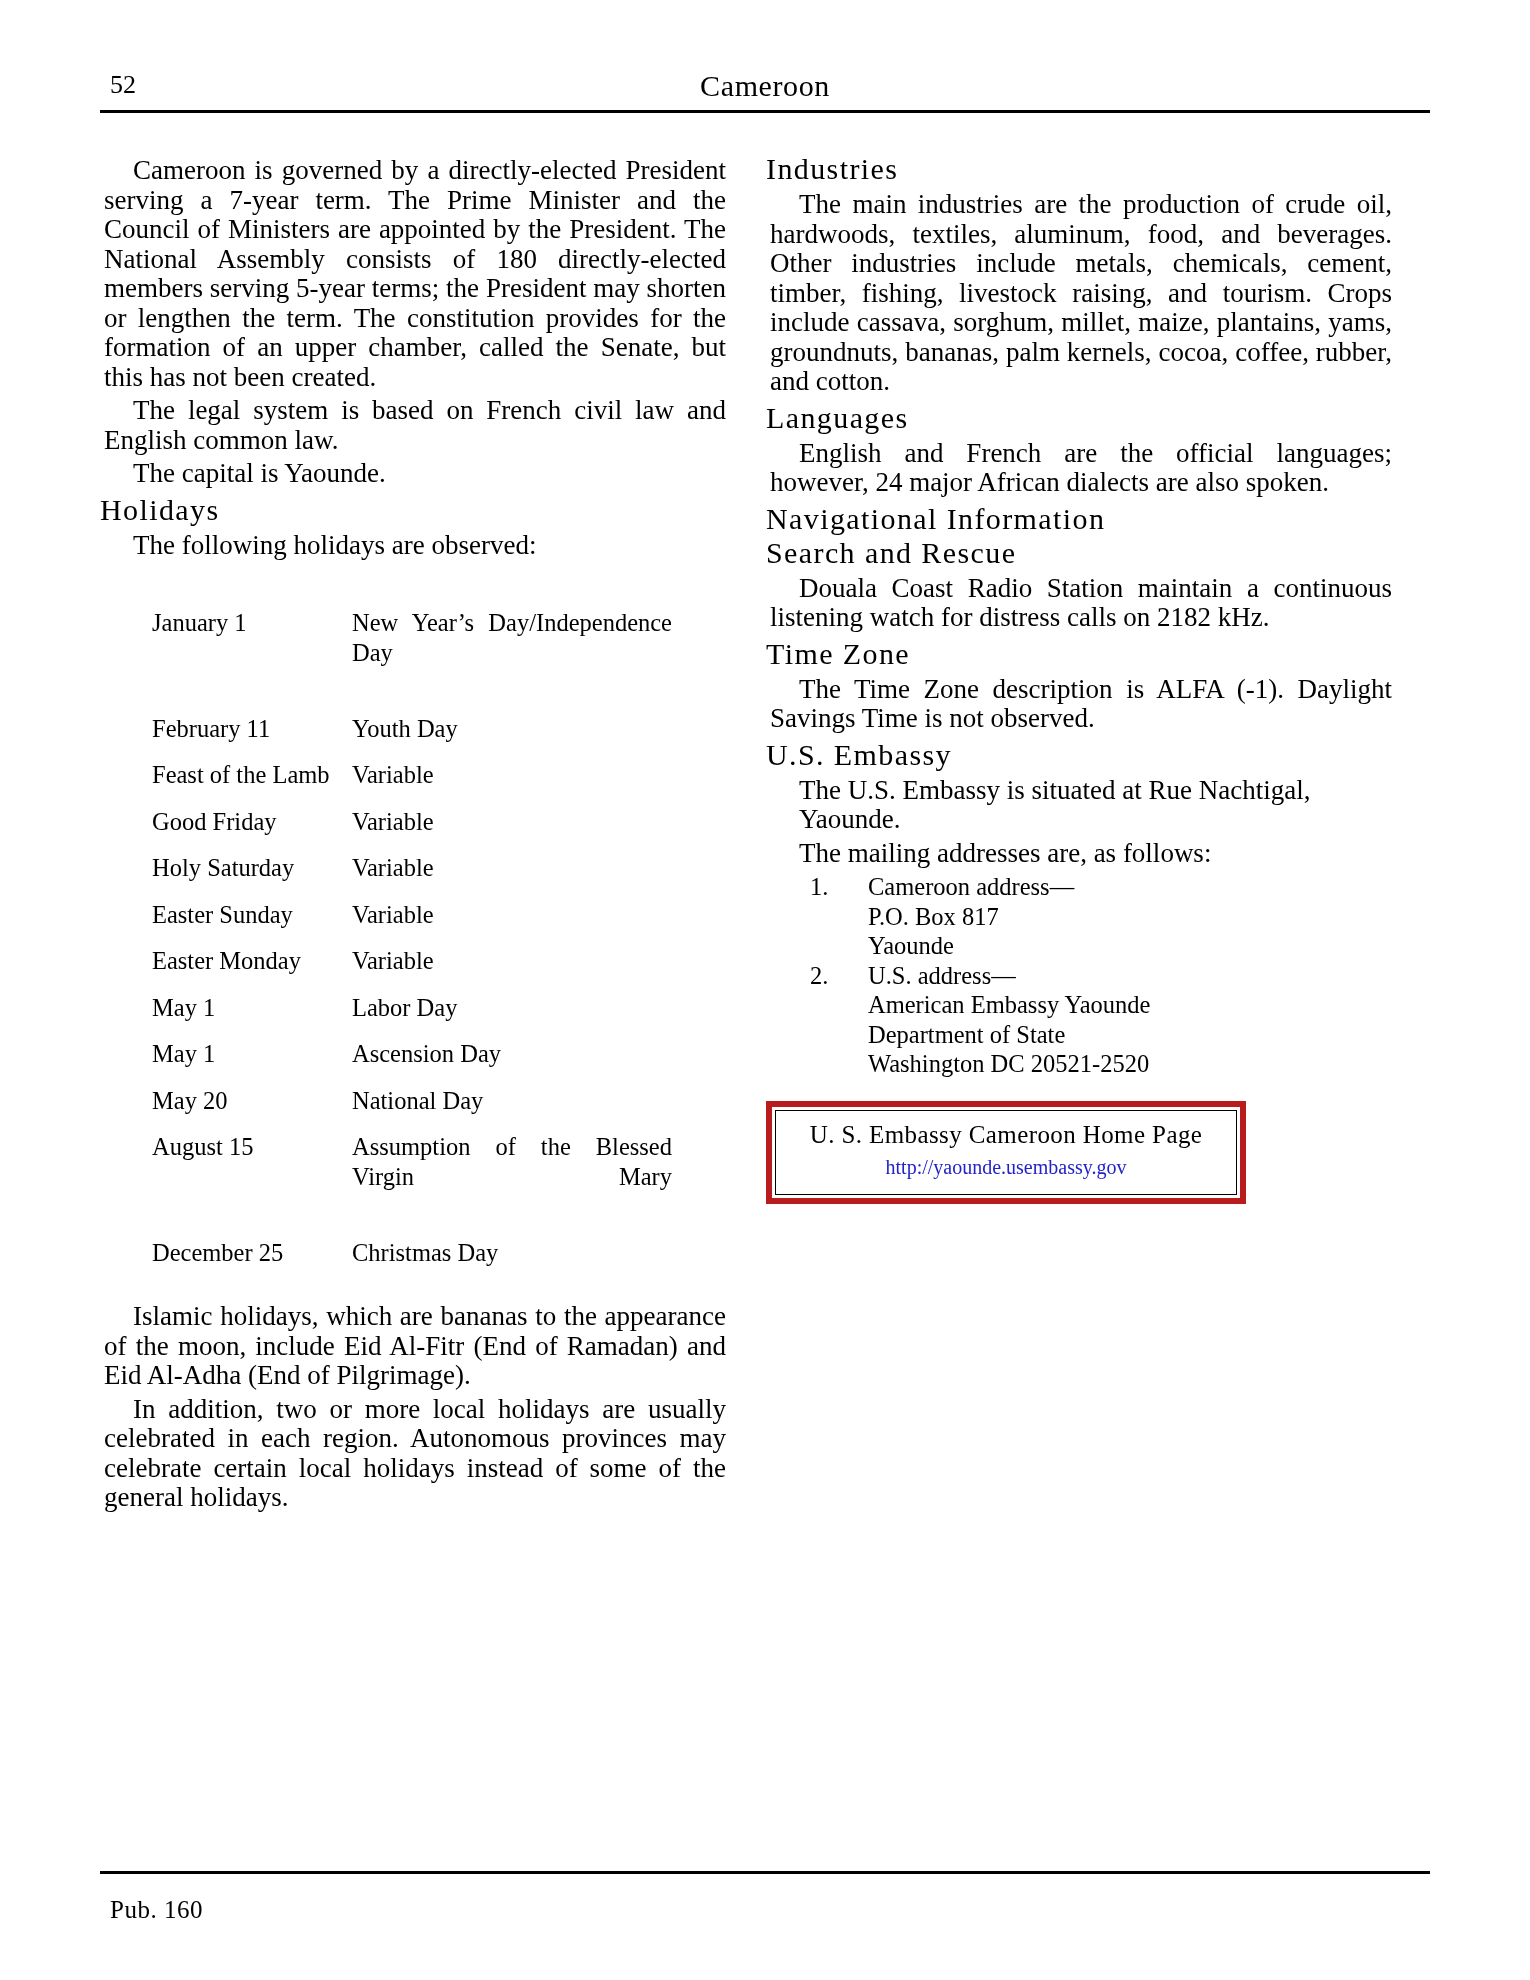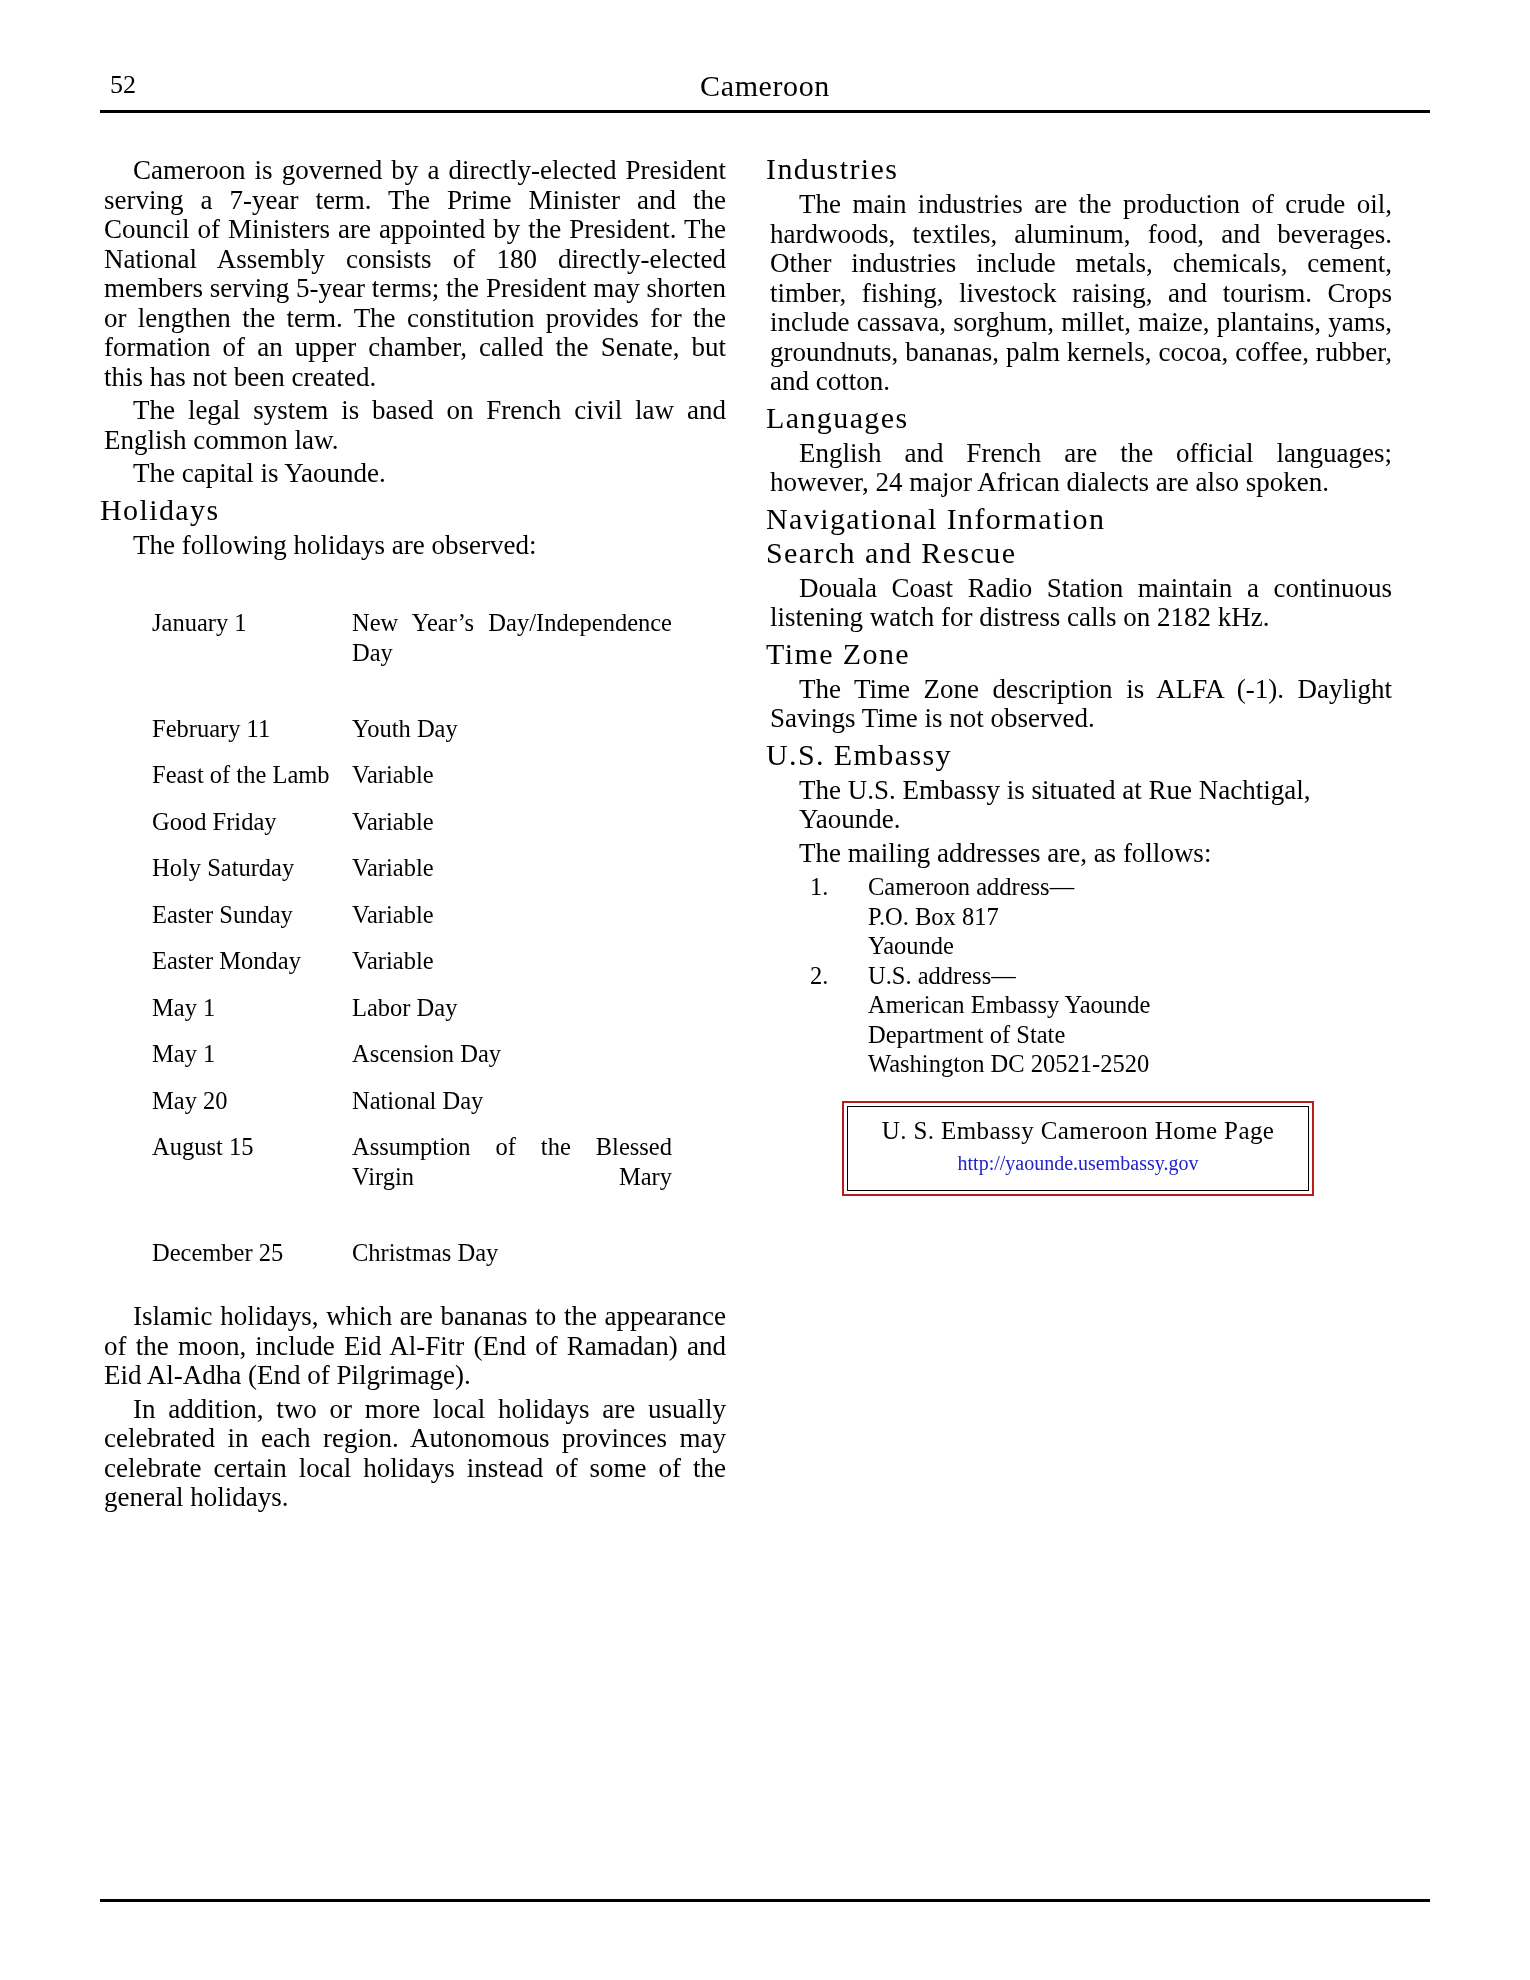--- a/index.html
+++ b/index.html
@@ -125,23 +125,22 @@
     left: 14px;
     top: 0;
   }
   ol.addr .sub {
     display: block;
   }
 
   
   .hp-box {
     margin-top: 22px;
-    margin-left: 76px;
     width: 462px;
-    border: 2px solid #b91c1c;
+    border: 6px solid #b91c1c;
     padding: 3px;
   }
   .hp-inner {
     border: 1px solid #000;
     padding: 9px 10px 12px 10px;
     text-align: center;
   }
   .hp-title {
     font-size: 25px;
     line-height: 30px;
@@ -301,15 +300,16 @@
           <div class="hp-title">U. S. Embassy Cameroon Home Page</div>
           <a class="hp-url" href="#" style="color: rgb(34, 34, 204);">http://yaounde.usembassy.gov</a>
         </div>
       </div>
 
     </div>
   </div>
 
   <div class="footer">
     <div class="footer-rule"></div>
+    <div class="footer-text">Pub. 160</div>
   </div>
 
 </div>
 
 </body></html>

